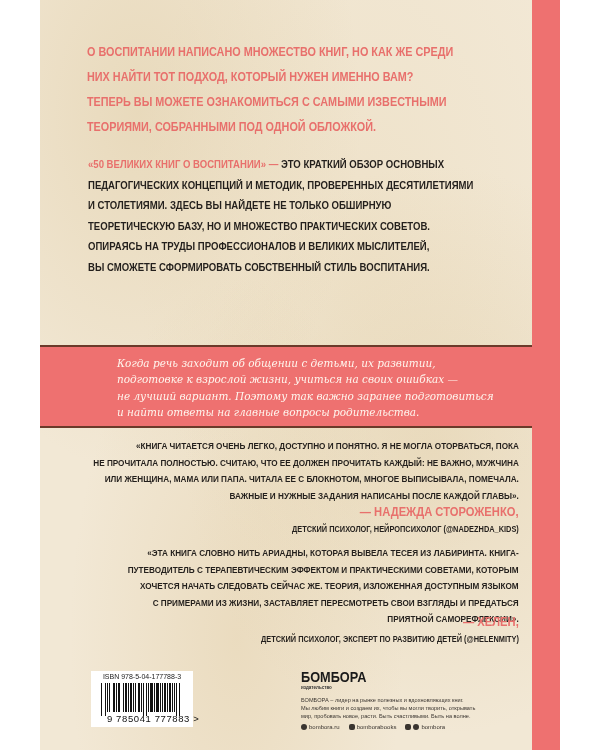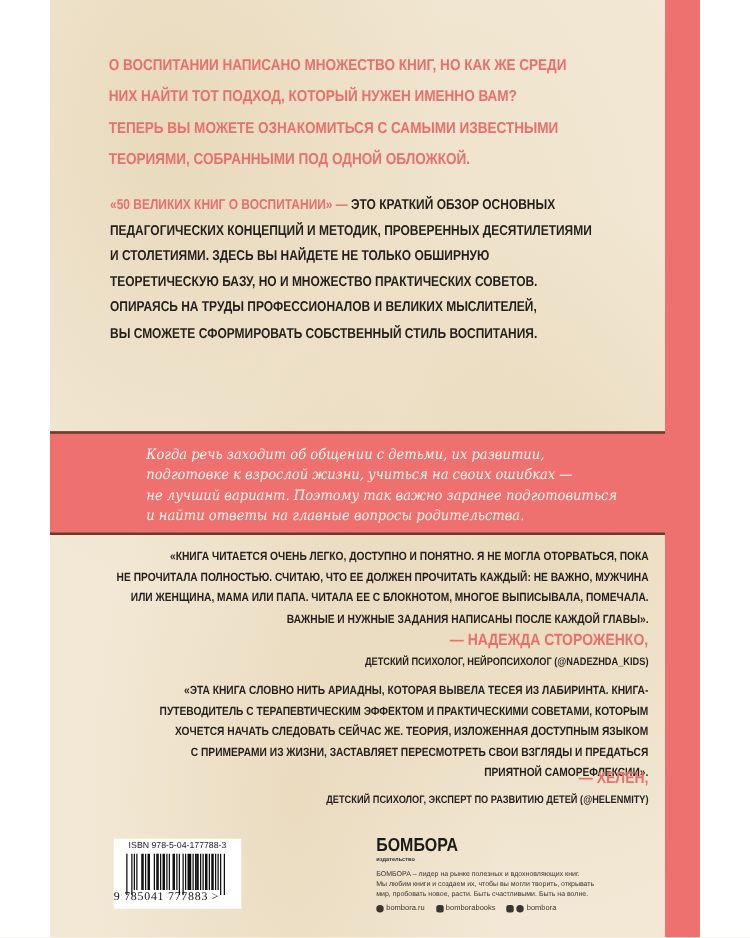--- a/index.html
+++ b/index.html
@@ -67,22 +67,22 @@
   }
   .isbn-label {
     position:absolute; left:0; top:2px; width:102px; text-align:center;
     font-family:"Liberation Sans", sans-serif; font-size:7px; color:#222;
   }
   .bars { position:absolute; left:10px; top:12px; width:80px; height:33px; display:flex; align-items:flex-start; }
   .bars span { display:block; background:#111; height:29px; margin-right:1px; }
   .bars span.g { height:33px; }
   .bars span.s { background:transparent; }
   .ean {
-    position:absolute; left:0; top:42px; width:100px;
-    font-family:Liberation Serif, serif; font-size:9.5px; color:#111; letter-spacing:0.6px;
+    position:absolute; left:16px; top:42px; width:100px;
+    font-family:Liberation Sans, sans-serif; font-size:9.5px; color:#111; letter-spacing:0.6px;
     background:transparent; white-space:nowrap;
   }
   .pub { position:absolute; left:301px; top:669px; width:230px; }
   .pub-logo {
     font-family:"Liberation Sans", sans-serif; font-weight:bold; font-size:15px; color:#1a1a1a;
     transform:scaleX(0.85); transform-origin:left top; white-space:nowrap; line-height:16px;
   }
   .pub-sub {
     font-family:"Liberation Sans", sans-serif; font-weight:bold; font-size:4.5px; color:#333;
     margin-top:0px; line-height:6px;

